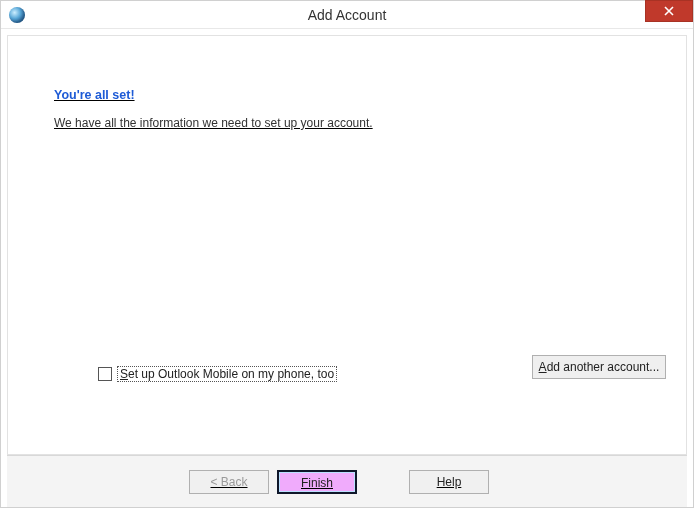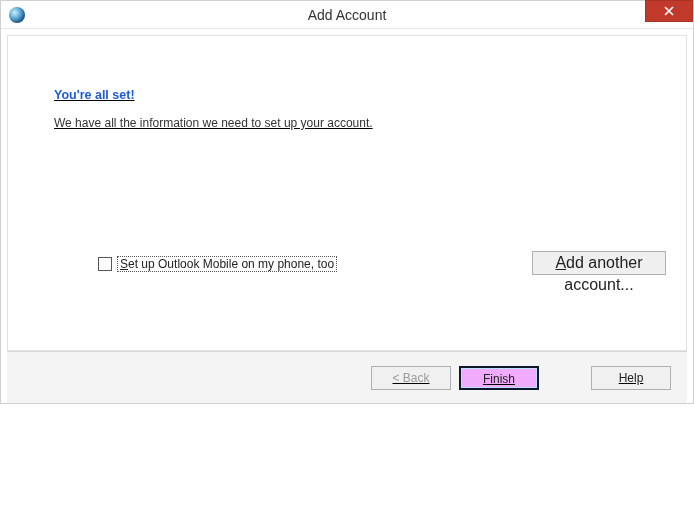--- a/index.html
+++ b/index.html
@@ -4,21 +4,21 @@
   <style>
     * { box-sizing: border-box; }
     body {
       margin: 0;
       font-family: "Segoe UI", Tahoma, sans-serif;
       font-size: 12px;
       background: #fff;
     }
     .window {
       width: 694px;
-      height: 404px;
+      height: 508px;
       border: 1px solid #d0d0d0;
       position: relative;
       display: flex;
       flex-direction: column;
       background: #fff;
     }
     .titlebar {
       height: 28px;
       display: flex;
       align-items: center;
@@ -73,21 +73,21 @@
       font-size: 12.5px;
     }
     .desc {
       margin-top: 14px;
       color: #333;
       font-size: 12px;
     }
     .cbwrap {
       position: absolute;
       left: 46px;
-      bottom: 78px;
+      bottom: 72px;
       display: flex;
       align-items: center;
       padding-left: 44px;
     }
     .cbbox {
       width: 14px; height: 14px;
       border: 1px solid #555;
       background: #fff;
       margin-right: 5px;
       cursor: pointer;
@@ -105,33 +105,33 @@
     .cblabel .mn { text-decoration: underline; }
     .addbtn {
       position: absolute;
       right: 20px;
       bottom: 75px;
       height: 24px;
       width: 134px;
       border: 1px solid #b0b0b0;
       background: #efefef;
       cursor: pointer;
-      font-size: 16px;
+      font-size: 12px;
       color: #222;
       text-align: center;
       line-height: 22px;
     }
     .addbtn .mn { text-decoration: underline; }
     .footer {
       height: 52px;
       border-top: 1px solid #d8d8d8;
       background: #f4f4f4;
       display: flex;
       align-items: center;
-      justify-content: flex-end;
+      justify-content: center;
       padding-right: 16px;
       gap: 8px;
     }
     .btn {
       height: 24px;
       width: 80px;
       border: 1px solid #b0b0b0;
       background: #f0f0f0;
       font-size: 12px;
       text-align: center;

